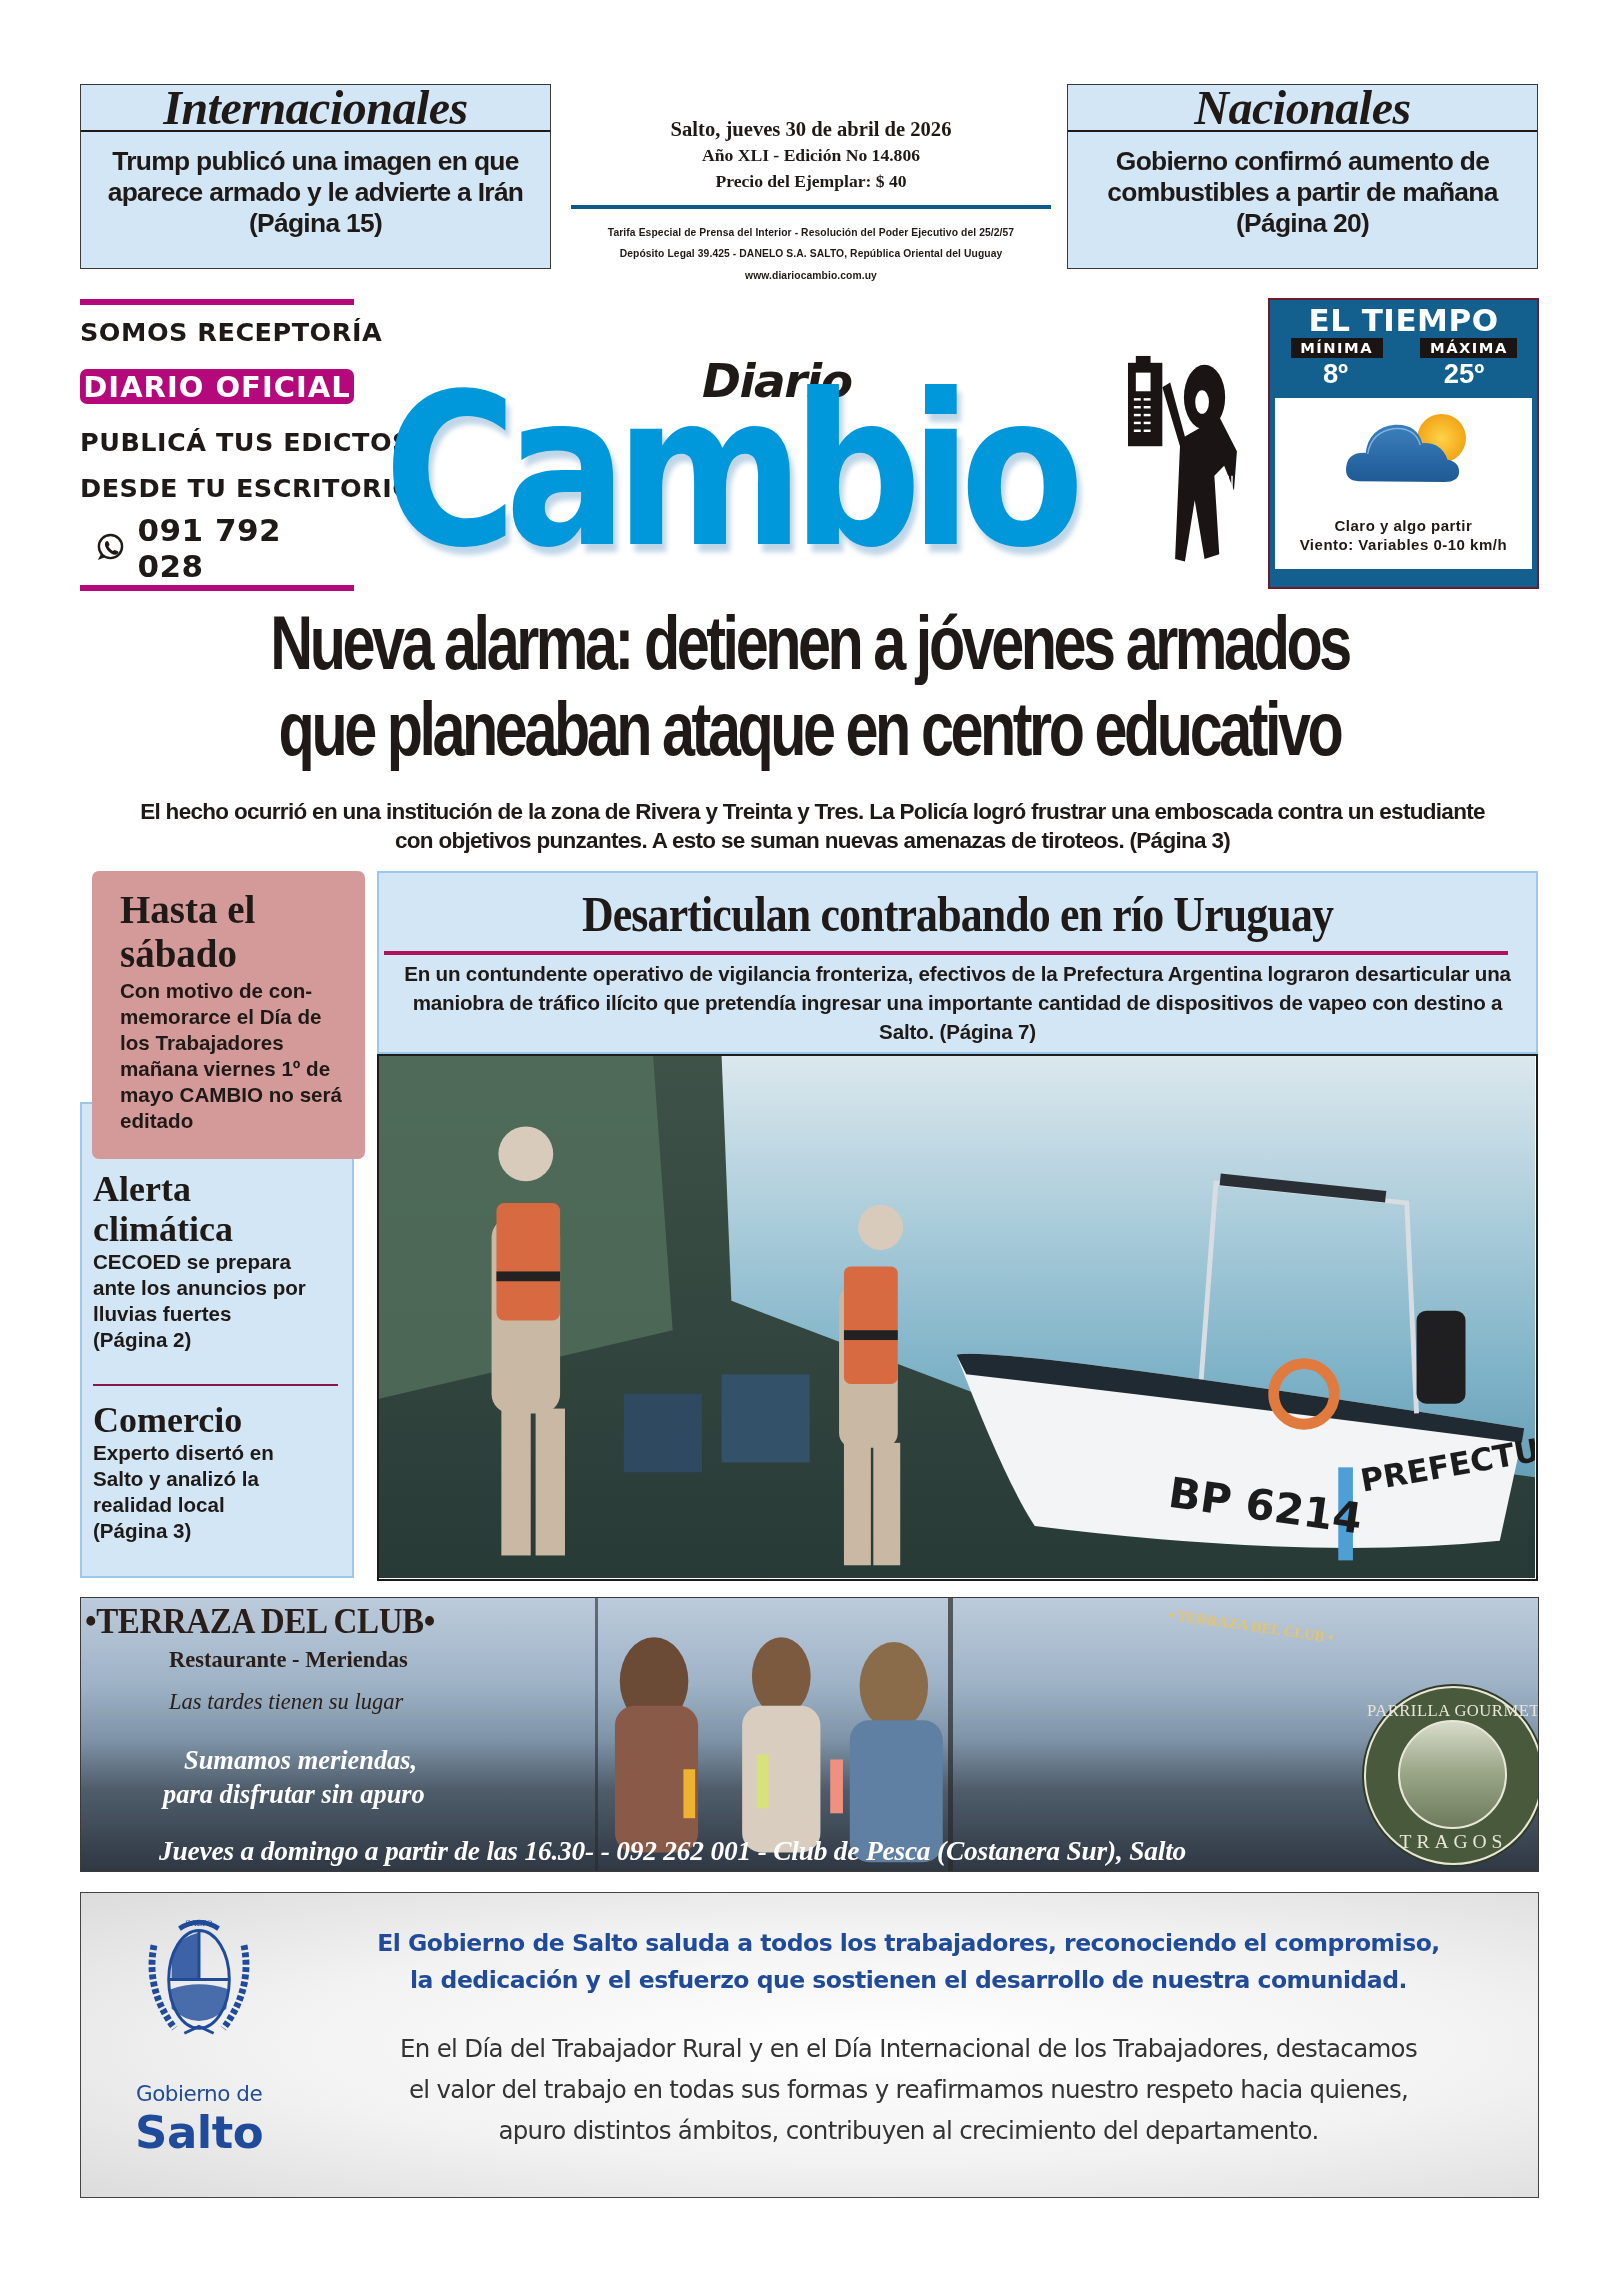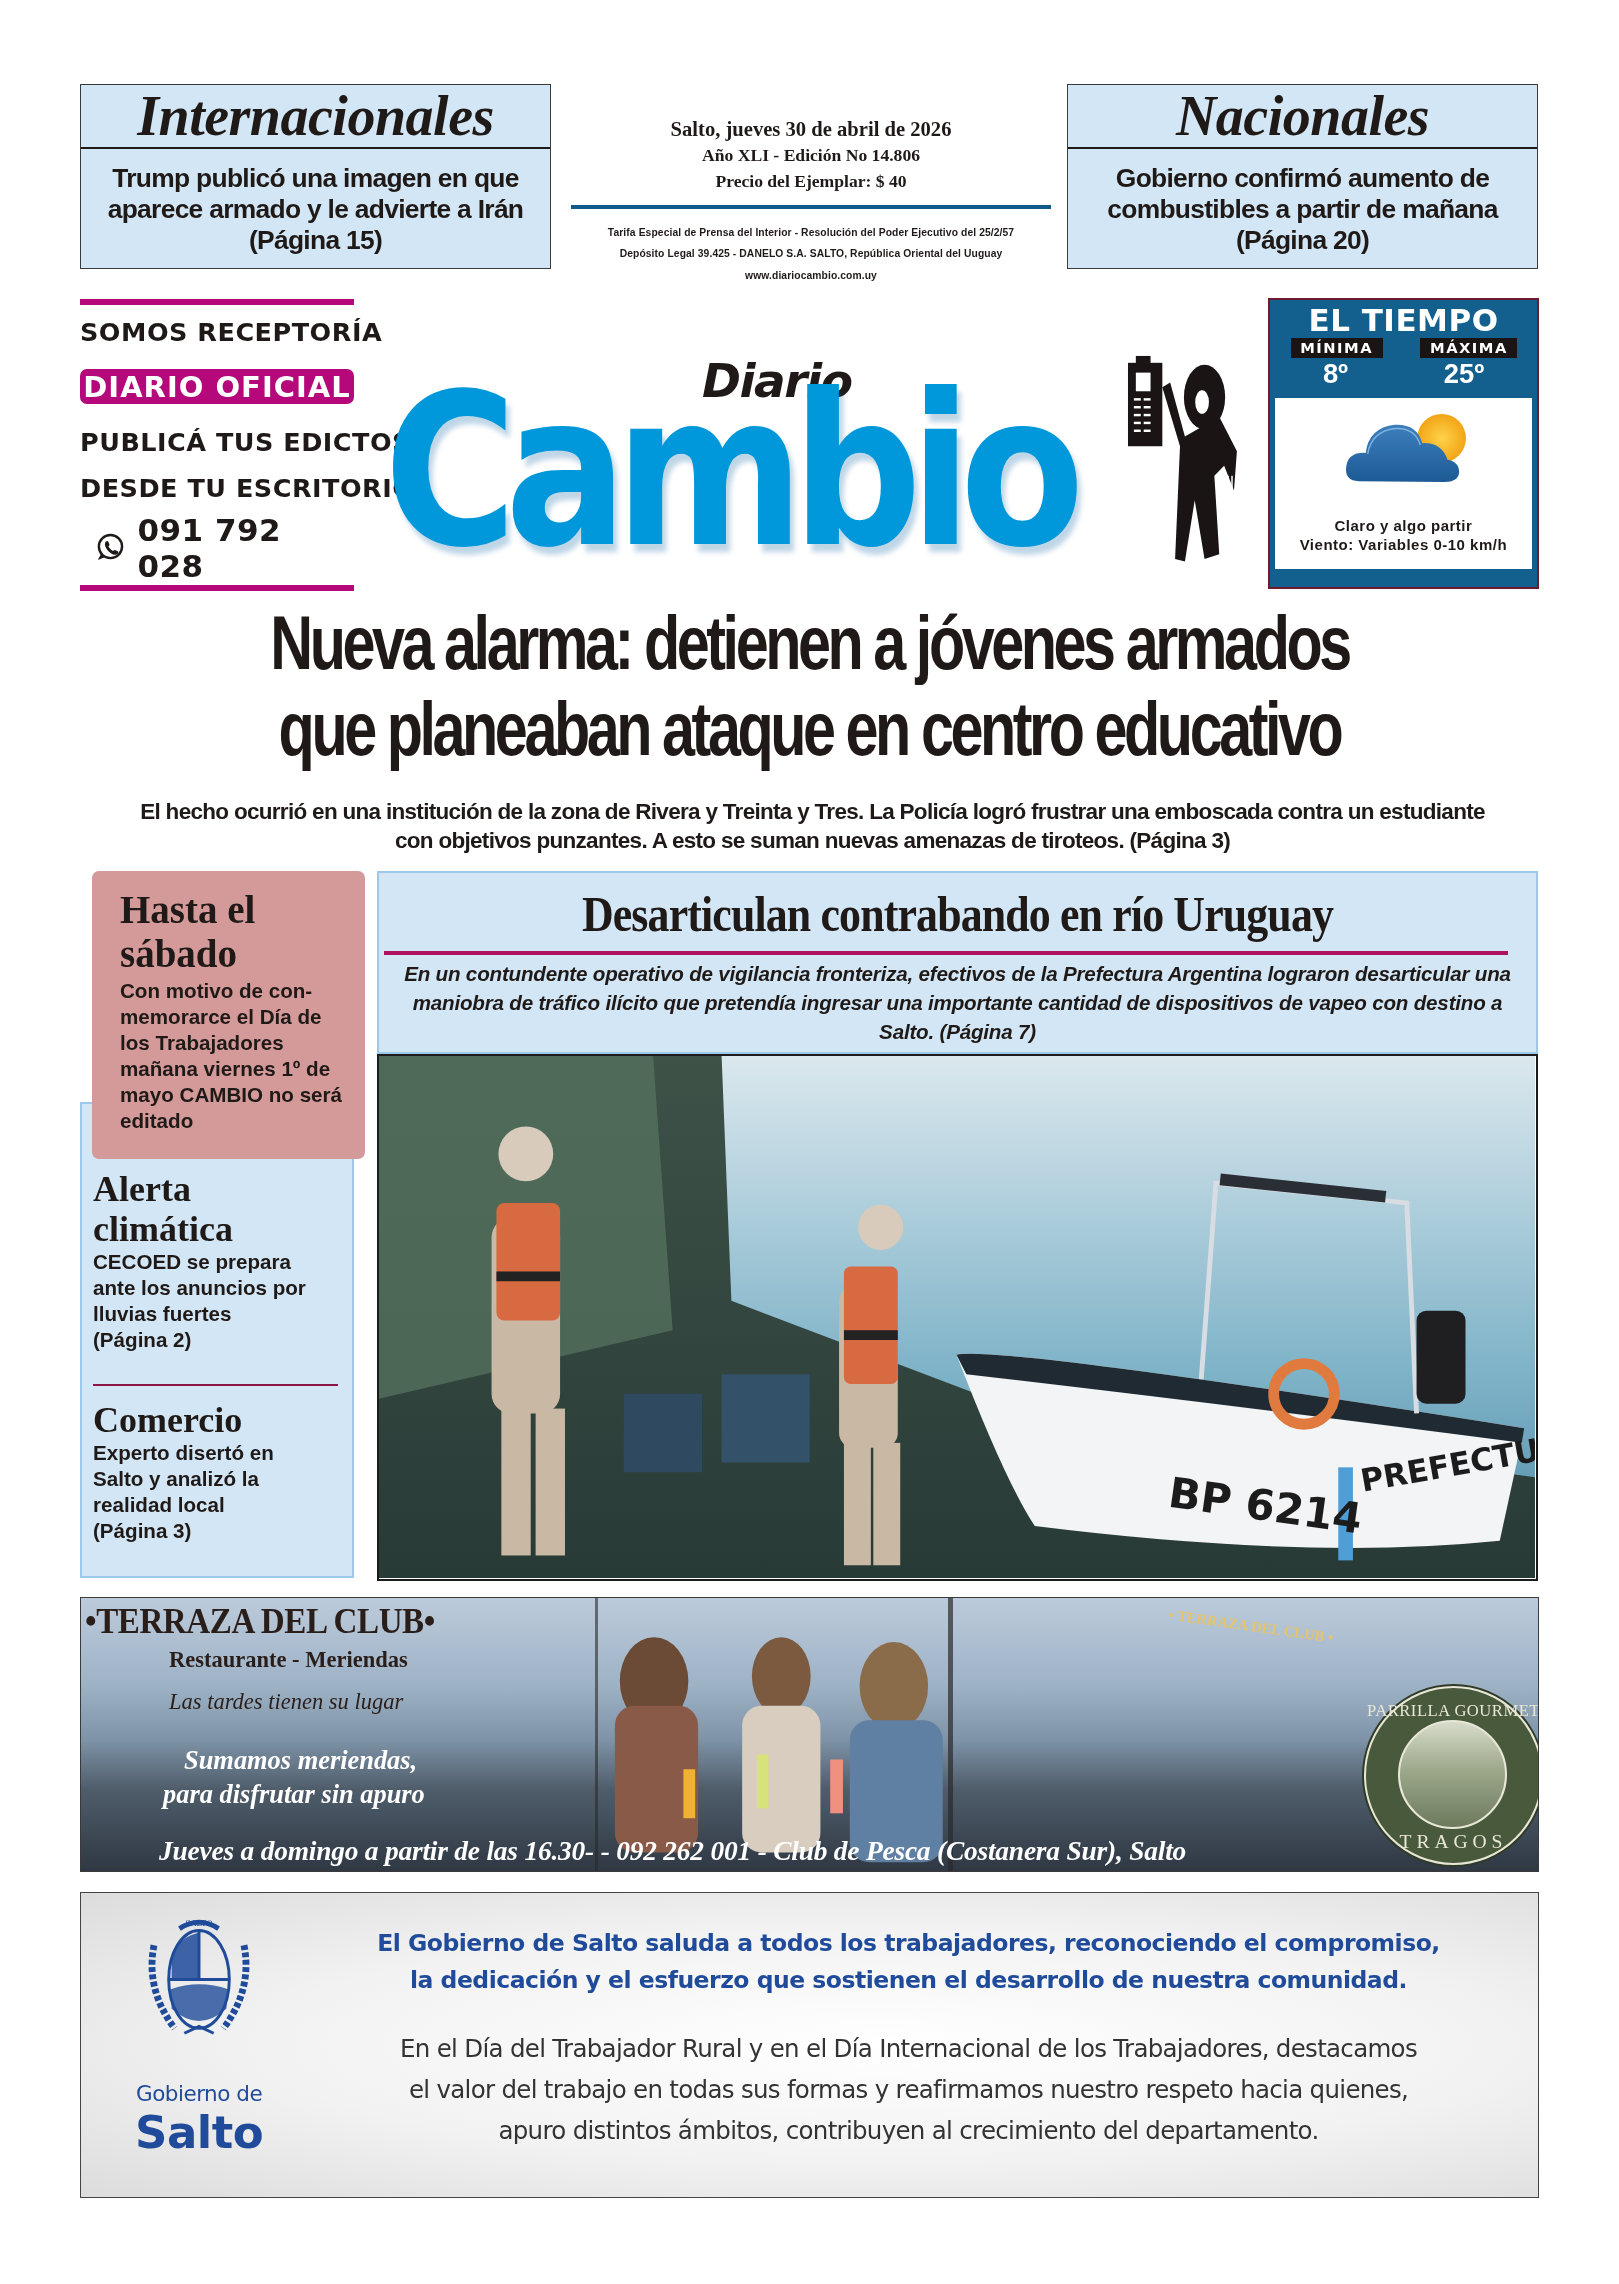--- a/index.html
+++ b/index.html
@@ -2,22 +2,22 @@
 <html style="font-size:7.8px"><head>
 <meta charset="utf-8">
 <style>
   * { box-sizing: border-box; margin: 0; padding: 0; }
   html, body { width: 1619px; height: 2284px; background: #ffffff; overflow: hidden; }
   body { position: relative; font-family: "Liberation Sans", sans-serif; color: #1f1a17; }
   .abs { position: absolute; }
 
   
   .sec-box { background: #d3e6f5; border: 1.5px solid #3a3a3a; }
-  .sec-title { height: 64px; border-bottom: 2.9px solid #1f1a17; display: flex; align-items: center; justify-content: center;
-    font-family: "Liberation Serif", serif; font-style: italic; font-weight: bold; font-size: 56px; letter-spacing: -0.5px; }
+  .sec-title { height: 47px; border-bottom: 2.9px solid #1f1a17; display: flex; align-items: center; justify-content: center;
+    font-family: "Liberation Serif", serif; font-style: italic; font-weight: bold; font-size: 48px; letter-spacing: -0.5px; }
   .sec-body { text-align: center; font-family: "Liberation Sans", sans-serif; font-weight: bold; font-size: 26.4px; line-height: 31px;
     padding-top: 13.7px; letter-spacing: -0.7px; }
 
   
   .mast { text-align: center; font-family: "Liberation Serif", serif; font-weight: bold; }
   .mast .date { font-size: 20.6px; line-height: 27.4px; }
   .mast .ed { font-size: 17.6px; line-height: 25.5px; }
   .mast .bar { height: 3.9px; background: #0e5a8a; margin: 10.8px 0 12.7px 0; }
   .mast .small { font-family: "Liberation Sans", sans-serif; font-size: 10.3px; line-height: 21.5px; font-weight: bold; letter-spacing: 0.1px; }
 
@@ -208,21 +208,21 @@
 <div class="abs side-rule" style="left:93px; top:1384px; width:245px;"></div>
 <div class="abs" style="left:93px; top:1400px; width:245px;">
   <div class="side-title">Comercio</div>
   <div class="side-body" style="width:206px;">Experto disertó en Salto y analizó la realidad local</div>
   <div class="side-body">(Página 3)</div>
 </div>
 
 <div class="abs story-head" style="left:377px; top:871px; width:1161px; height:183px;">
   <div class="story-title" style="margin-top:11.8px; transform:scaleX(0.86);">Desarticulan contrabando en río Uruguay</div>
   <div class="story-rule" style="margin:6.9px 0 0 4.9px; width:1124px;"></div>
-  <div class="story-deck" style="margin:4.9px 11.8px 0 11.8px;font-style:italic;">En un contundente operativo de vigilancia fronteriza, efectivos de la Prefectura Argentina lograron desarticular una maniobra de tráfico ilícito que pretendía ingresar una importante cantidad de dispositivos de vapeo con destino a Salto. (Página 7)</div>
+  <div class="story-deck" style="margin:4.9px 11.8px 0 11.8px;">En un contundente operativo de vigilancia fronteriza, efectivos de la Prefectura Argentina lograron desarticular una maniobra de tráfico ilícito que pretendía ingresar una importante cantidad de dispositivos de vapeo con destino a Salto. (Página 7)</div>
 </div>
 
 <div class="abs photo" style="left:377px; top:1054px; width:1161px; height:527px;">
   <svg width="1156" height="522" viewBox="0 0 2362 1066" preserveAspectRatio="none">
     <defs>
       <linearGradient id="water" x1="0" y1="0" x2="0" y2="1">
           <stop offset="0%" stop-color="#dbe8ee"></stop>
           <stop offset="60%" stop-color="#7fb3c8"></stop>
           <stop offset="100%" stop-color="#4f8ba6"></stop>
         </linearGradient>

